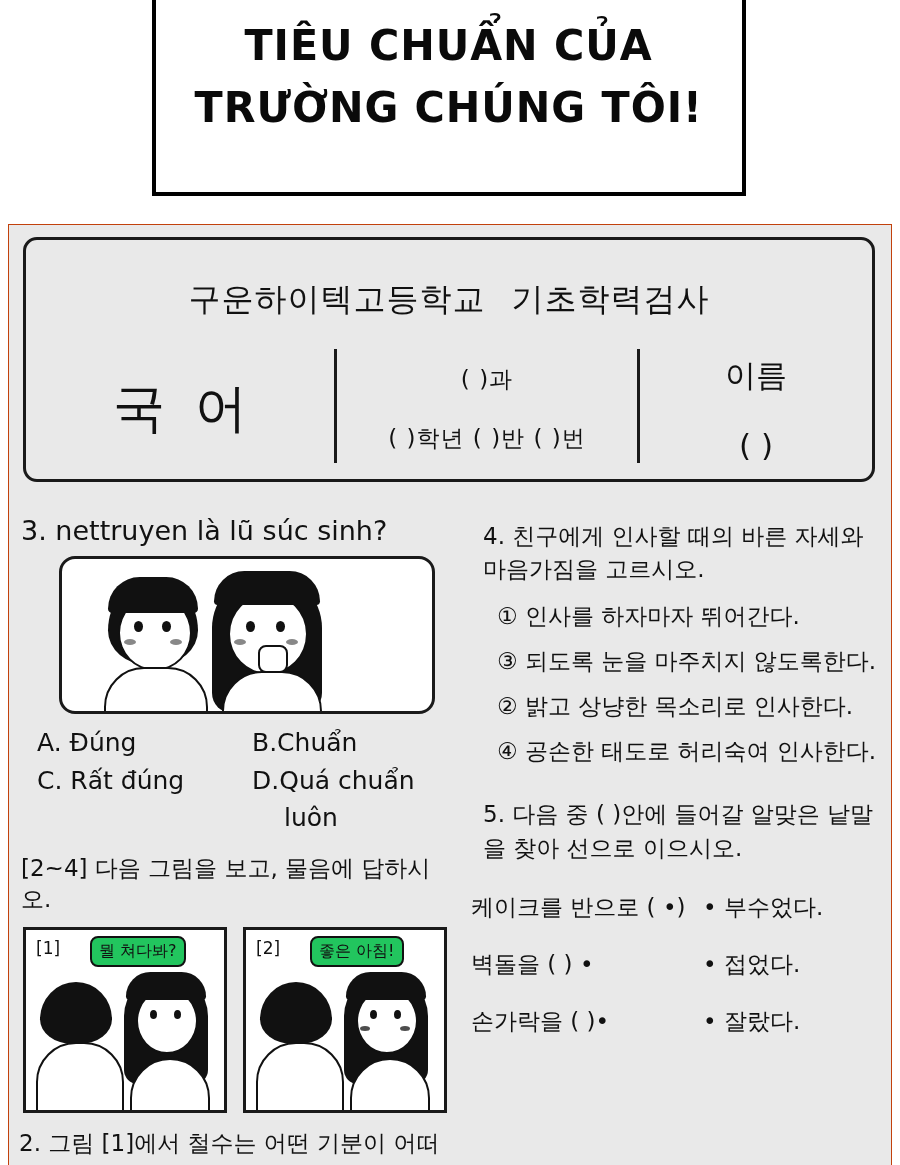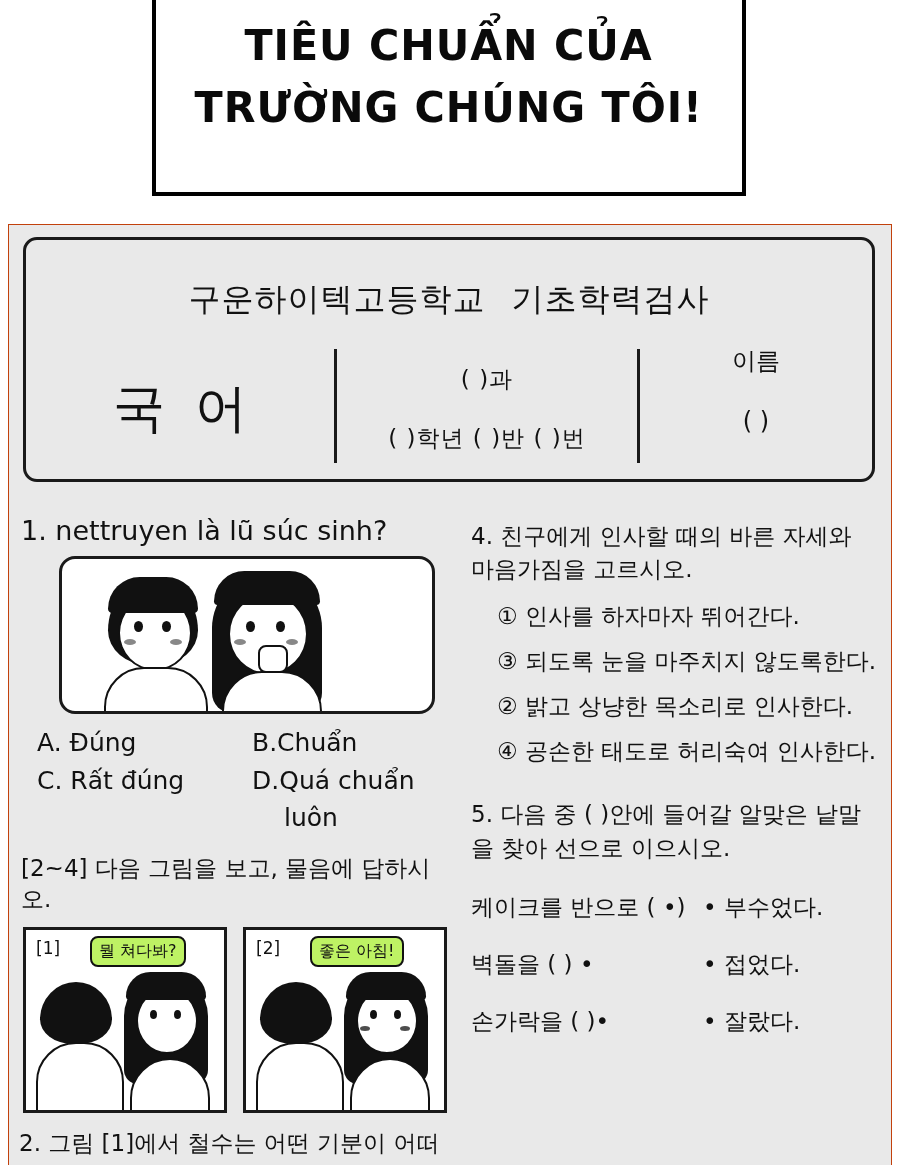--- a/index.html
+++ b/index.html
@@ -113,43 +113,45 @@
     font-family: "DejaVu Sans", sans-serif;
     font-size: 23px;
     color: #111;
   }
   .fields .f1 { margin-bottom: 28px; letter-spacing: 1px;}
   .fields .f2 { letter-spacing: 1px;}
   .namebox {
     flex: 1;
     display: flex;
     flex-direction: column;
+    justify-content: center;
     align-items: center;
     font-family: "DejaVu Sans", sans-serif;
-    font-size: 24px;
+    font-size: 31px;
     color: #111;
   }
   .namebox .n1 { margin-bottom: 30px; }
 
   
   .col-left {
     position: absolute;
     left: 8px;
     top: 290px;
     width: 430px;
   }
   .col-right {
     position: absolute;
     left: 462px;
     top: 295px;
     width: 412px;
   }
   .q {
     font-family: "DejaVu Sans", sans-serif;
     color: #111;
+    margin-left: 12px;
   }
   .q1 {
     font-size: 27px;
     margin: 0 0 10px 4px;
   }
   
   .illus1 {
     width: 370px;
     height: 152px;
     border: 3px solid #1a1a1a;
@@ -201,21 +203,21 @@
     font-family: "DejaVu Sans", sans-serif;
     font-size: 17px;
     color: #111;
   }
   .bubble {
     position: absolute;
     left: 64px;
     top: 6px;
     border: 2px solid #111;
     border-radius: 8px;
-    background: #bef264;
+    background: #22c55e;
     padding: 3px 7px;
     font-family: "DejaVu Sans", sans-serif;
     font-size: 16px;
     color: #111;
     white-space: nowrap;
   }
   .q2 {
     margin-top: 14px;
     margin-left: 2px;
     font-size: 23px;
@@ -301,21 +303,21 @@
       </div>
       <div class="vrule"></div>
       <div class="namebox">
         <div class="n1">이름</div>
         <div>(                    )</div>
       </div>
     </div>
   </div>
 
   <div class="col-left">
-    <div class="q q1">1. nettruyen là lũ súc sinh?</div>
+    <div class="q q1">3. nettruyen là lũ súc sinh?</div>
 
     <div class="illus1">
 
       <div class="hair" style="left:46px; top:20px; width:90px; height:86px;"></div>
       <div class="skin" style="left:56px; top:36px; width:70px; height:72px;"></div>
       <div class="hair" style="left:46px; top:18px; width:90px; height:36px; border-radius:45px 45px 6px 6px;"></div>
       <div class="eye" style="left:72px; top:62px; width:9px; height:11px;"></div>
       <div class="eye" style="left:100px; top:62px; width:9px; height:11px;"></div>
       <div class="cheek" style="left:62px; top:80px; width:12px; height:6px; opacity:.5;"></div>
       <div class="cheek" style="left:108px; top:80px; width:12px; height:6px; opacity:.5;"></div>

